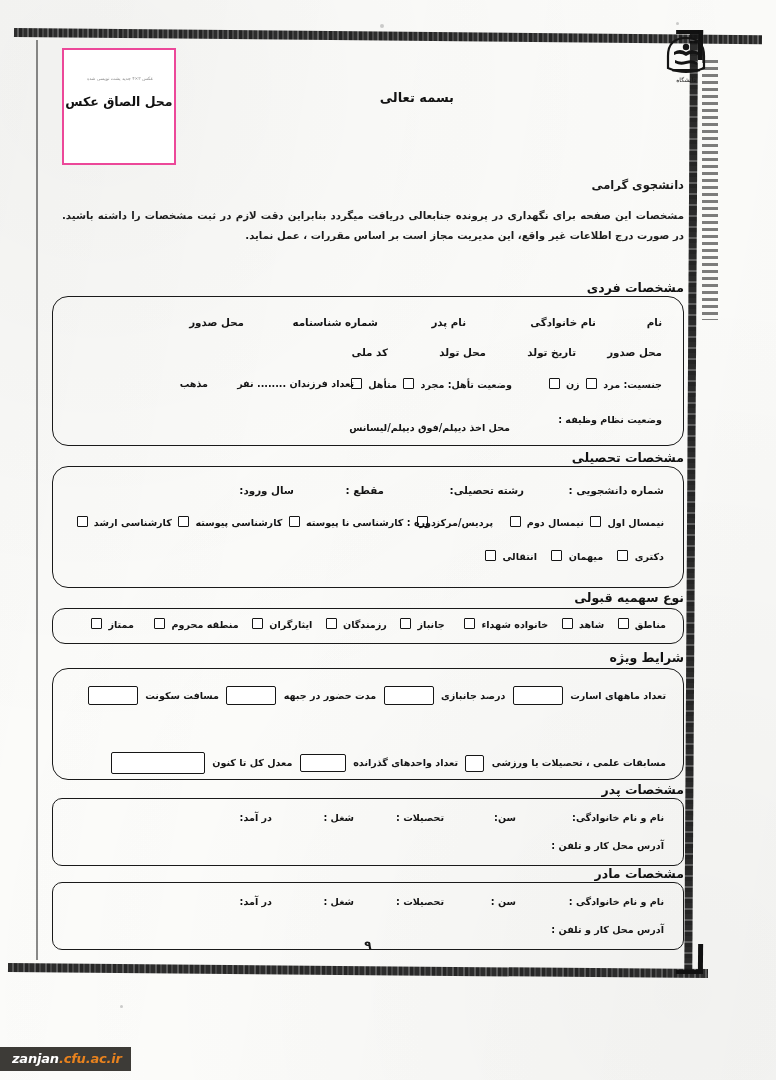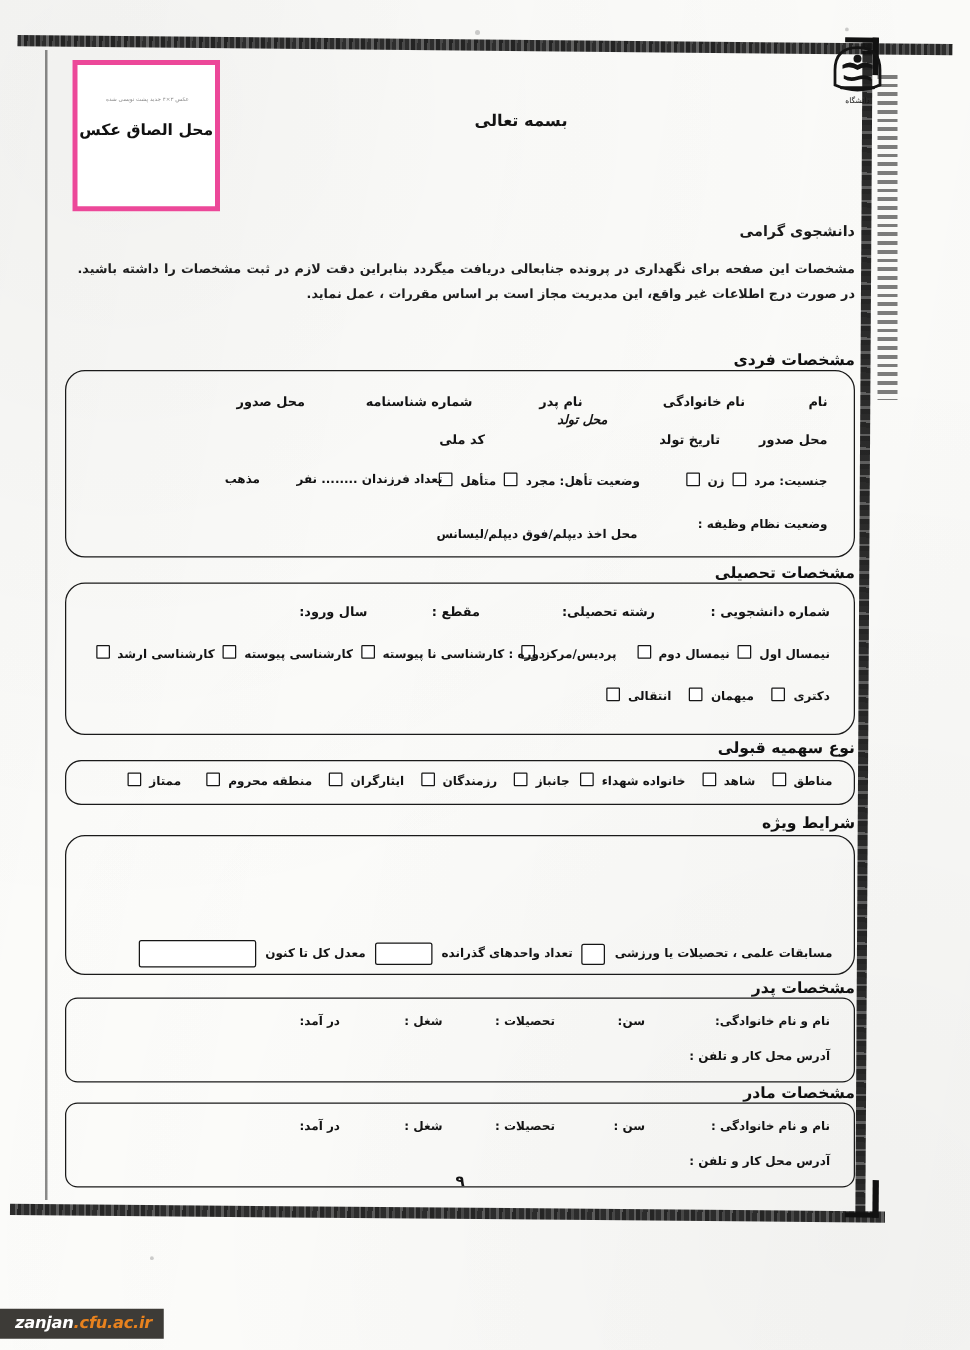--- a/index.html
+++ b/index.html
@@ -66,21 +66,21 @@
 
   
   .page{
     position:absolute;left:52px;top:38px;width:632px;height:920px;
     color:#16161a;
   }
 
   
   .photo-box{
     position:absolute;right:508px;top:10px;width:110px;height:113px;
-    border:4px solid #ec4899;
+    border:2px solid #ec4899;
     background:#fff;
   }
   .photo-box .pb-tiny{
     position:absolute;right:6px;top:26px;left:8px;
     font-size:4.5px;color:#8d8d8d;letter-spacing:.4px;
     text-align:center;white-space:nowrap;overflow:hidden;
   }
   .photo-box .pb-label{
     position:absolute;right:0;left:0;top:44px;
     text-align:center;font-size:12.5px;font-weight:bold;color:#111;
@@ -213,21 +213,21 @@
   <div class="box" style="top:258px;height:148px;"></div>
 
   <div class="fld" style="right:22px;top:278px;">نام</div>
   <div class="fld" style="right:88px;top:278px;">نام خانوادگی</div>
   <div class="fld" style="right:218px;top:278px;">نام پدر</div>
   <div class="fld" style="right:306px;top:278px;">شماره شناسنامه</div>
   <div class="fld" style="right:440px;top:278px;">محل صدور</div>
 
   <div class="fld" style="right:22px;top:308px;">محل صدور</div>
   <div class="fld" style="right:108px;top:308px;">تاریخ تولد</div>
-  <div class="fld" style="right:198px;top:292px;font-style:italic;">محل تولد</div>
+  <div class="fld" style="right:198px;top:308px;">محل تولد</div>
   <div class="fld" style="right:296px;top:308px;">کد ملی</div>
 
   <div class="fld sm" style="right:22px;top:340px;">
     <span>جنسیت: مرد</span>
     <span class="cb"></span>
     <span>زن</span>
     <span class="cb"></span>
   </div>
   <div class="fld sm" style="right:172px;top:340px;">
     <span>وضعیت تأهل: مجرد</span>
@@ -284,35 +284,45 @@
   <div class="sec-title" style="top:552px;">نوع سهمیه قبولی</div>
   <div class="box pill" style="top:570px;height:34px;"></div>
 
   <div class="fld sm" style="right:18px;top:580px;">
     <span>مناطق</span>
     <span class="cb"></span>
     <span style="margin-right:7px;">شاهد</span>
     <span class="cb"></span>
     <span style="margin-right:7px;">خانواده شهداء</span>
     <span class="cb"></span>
-    <span style="margin-right:2px;">جانباز</span>
+    <span style="margin-right:13px;">جانباز</span>
     <span class="cb"></span>
     <span style="margin-right:7px;">رزمندگان</span>
     <span class="cb"></span>
     <span style="margin-right:7px;">ایثارگران</span>
     <span class="cb"></span>
     <span style="margin-right:7px;">منطقه محروم</span>
     <span class="cb"></span>
     <span style="margin-right:14px;">ممتاز</span>
     <span class="cb"></span>
   </div>
 
   <div class="sec-title" style="top:612px;">شرایط ویژه</div>
   <div class="box" style="top:630px;height:110px;"></div>
 
+  <div class="fld sm" style="right:18px;top:648px;">
+    <span>تعداد ماههای اسارت</span>
+    <span class="blank" style="width:48px;height:17px;"></span>
+    <span>درصد جانبازی</span>
+    <span class="blank" style="width:48px;height:17px;"></span>
+    <span>مدت حضور در جبهه</span>
+    <span class="blank" style="width:48px;height:17px;"></span>
+    <span>مسافت سکونت</span>
+    <span class="blank" style="width:48px;height:17px;"></span>
+  </div>
 
 
   <div class="fld sm" style="right:18px;top:714px;">
     <span>مسابقات علمی ، تحصیلات یا ورزشی</span>
     <span class="blank" style="width:17px;height:15px;"></span>
     <span>تعداد  واحدهای گذرانده</span>
     <span class="blank" style="width:44px;height:16px;"></span>
     <span>معدل کل تا کنون</span>
     <span class="blank" style="width:92px;height:20px;"></span>
   </div>

